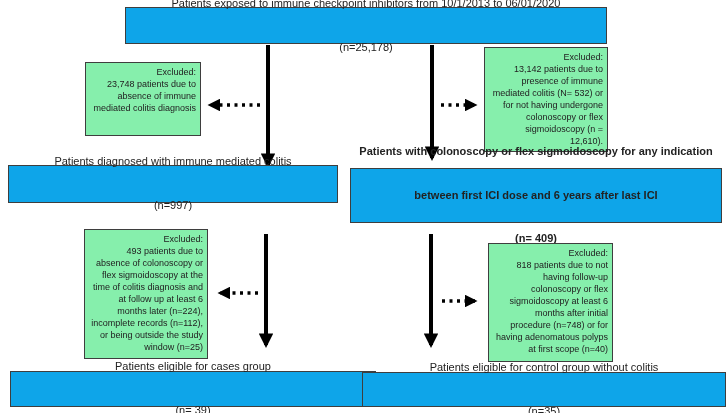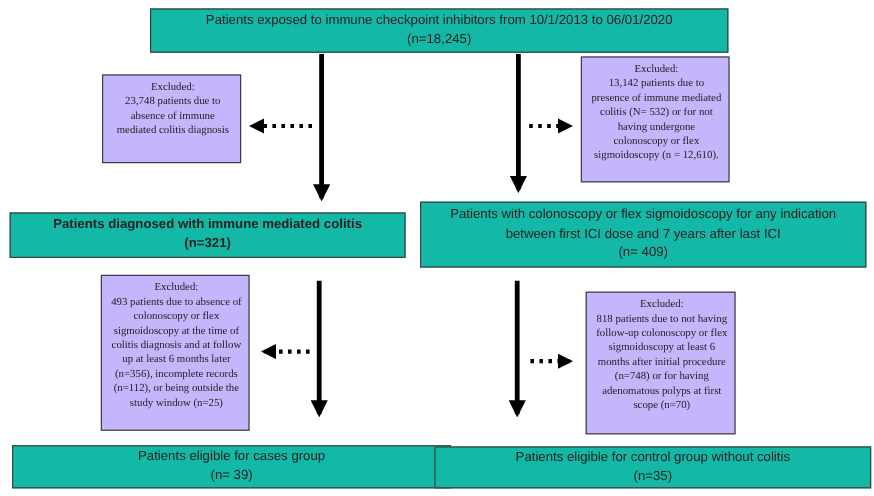--- a/index.html
+++ b/index.html
@@ -15,38 +15,38 @@
   svg.arrow-layer {
     position: absolute;
     left: 0; top: 0;
     width: 728px; height: 413px;
     pointer-events: none;
   }
   .box {
     position: absolute;
     box-sizing: border-box;
     border: 1.6px solid #3e3e3e;
-    background: #14b8a6;
+    background: #0ea5e9;
     display: flex;
     flex-direction: column;
     justify-content: center;
     text-align: center;
     font-size: 11px;
     line-height: 1.42;
+    gap: 28px;
   }
   .excl {
     position: absolute;
     box-sizing: border-box;
     border: 1.5px solid #3e3e3e;
-    background: #c4b5fd;
-    text-align: center;
+    background: #86efac;
+    text-align: right;
     font-size: 9px;
     line-height: 1.33;
     padding: 4px 4px 3px 6px;
-    font-family: Liberation Serif, serif;
   }
 </style>
 </head>
 <body>
 
 <div class="canvas">
 
   <svg class="arrow-layer" viewBox="0 0 728 413" xmlns="http://www.w3.org/2000/svg">
     <defs>
       <marker id="ah" viewBox="0 0 10 10" refX="8" refY="5" markerWidth="3.6" markerHeight="3.6" orient="auto-start-reverse">
@@ -60,52 +60,52 @@
     <line x1="431" y1="234" x2="431" y2="345" stroke="#000" stroke-width="4" marker-end="url(#ah)"></line>
 
     <line x1="260" y1="105" x2="210" y2="105" stroke="#000" stroke-width="3.5" stroke-dasharray="3 4.5" marker-end="url(#ah)"></line>
     <line x1="441" y1="105" x2="475" y2="105" stroke="#000" stroke-width="3.5" stroke-dasharray="3 4.5" marker-end="url(#ah)"></line>
     <line x1="258" y1="293" x2="220" y2="293" stroke="#000" stroke-width="3.5" stroke-dasharray="3 4.5" marker-end="url(#ah)"></line>
     <line x1="442" y1="301" x2="475" y2="301" stroke="#000" stroke-width="3.5" stroke-dasharray="3 4.5" marker-end="url(#ah)"></line>
   </svg>
 
   <div class="box" style="left:125px; top:7px; width:482px; height:37px;">
     <div>Patients exposed to immune checkpoint inhibitors from 10/1/2013 to 06/01/2020</div>
-    <div>(n=18,245)</div>
+    <div>(n=25,178)</div>
   </div>
 
   <div class="excl" style="left:85px; top:62px; width:116px; height:74px;">
     <div>Excluded:</div>
     <div>23,748 patients due to absence of immune mediated colitis diagnosis</div>
   </div>
 
   <div class="excl" style="left:484px; top:47px; width:124px; height:105px;">
     <div>Excluded:</div>
     <div>13,142 patients due to presence of immune mediated colitis (N= 532) or for not having undergone colonoscopy or flex sigmoidoscopy (n = 12,610).</div>
   </div>
 
-  <div class="box" style="left:8px; top:177px; width:330px; height:38px;font-weight:bold;">
+  <div class="box" style="left:8px; top:165px; width:330px; height:38px;">
     <div>Patients diagnosed with immune mediated colitis</div>
-    <div>(n=321)</div>
+    <div>(n=997)</div>
   </div>
 
-  <div class="box" style="left:350px; top:168px; width:372px; height:55px;">
+  <div class="box" style="left:350px; top:168px; width:372px; height:55px;font-weight:bold;">
     <div>Patients with colonoscopy or flex sigmoidoscopy for any indication</div>
-    <div>between first ICI dose and 7 years after last ICI</div>
+    <div>between first ICI dose and 6 years after last ICI</div>
     <div>(n= 409)</div>
   </div>
 
   <div class="excl" style="left:84px; top:229px; width:124px; height:130px;">
     <div>Excluded:</div>
-    <div>493 patients due to absence of colonoscopy or flex sigmoidoscopy at the time of colitis diagnosis and at follow up at least 6 months later (n=356), incomplete records (n=112), or being outside the study window (n=25)</div>
+    <div>493 patients due to absence of colonoscopy or flex sigmoidoscopy at the time of colitis diagnosis and at follow up at least 6 months later (n=224), incomplete records (n=112), or being outside the study window (n=25)</div>
   </div>
 
   <div class="excl" style="left:488px; top:243px; width:125px; height:119px;">
     <div>Excluded:</div>
-    <div>818 patients due to not having follow-up colonoscopy or flex sigmoidoscopy at least 6 months after initial procedure (n=748) or for having adenomatous polyps at first scope (n=70)</div>
+    <div>818 patients due to not having follow-up colonoscopy or flex sigmoidoscopy at least 6 months after initial procedure (n=748) or for having adenomatous polyps at first scope (n=40)</div>
   </div>
 
   <div class="box" style="left:10px; top:371px; width:366px; height:36px;">
     <div>Patients eligible for cases group</div>
     <div>(n= 39)</div>
   </div>
 
   <div class="box" style="left:362px; top:372px; width:364px; height:35px;">
     <div>Patients eligible for control group without colitis</div>
     <div>(n=35)</div>

